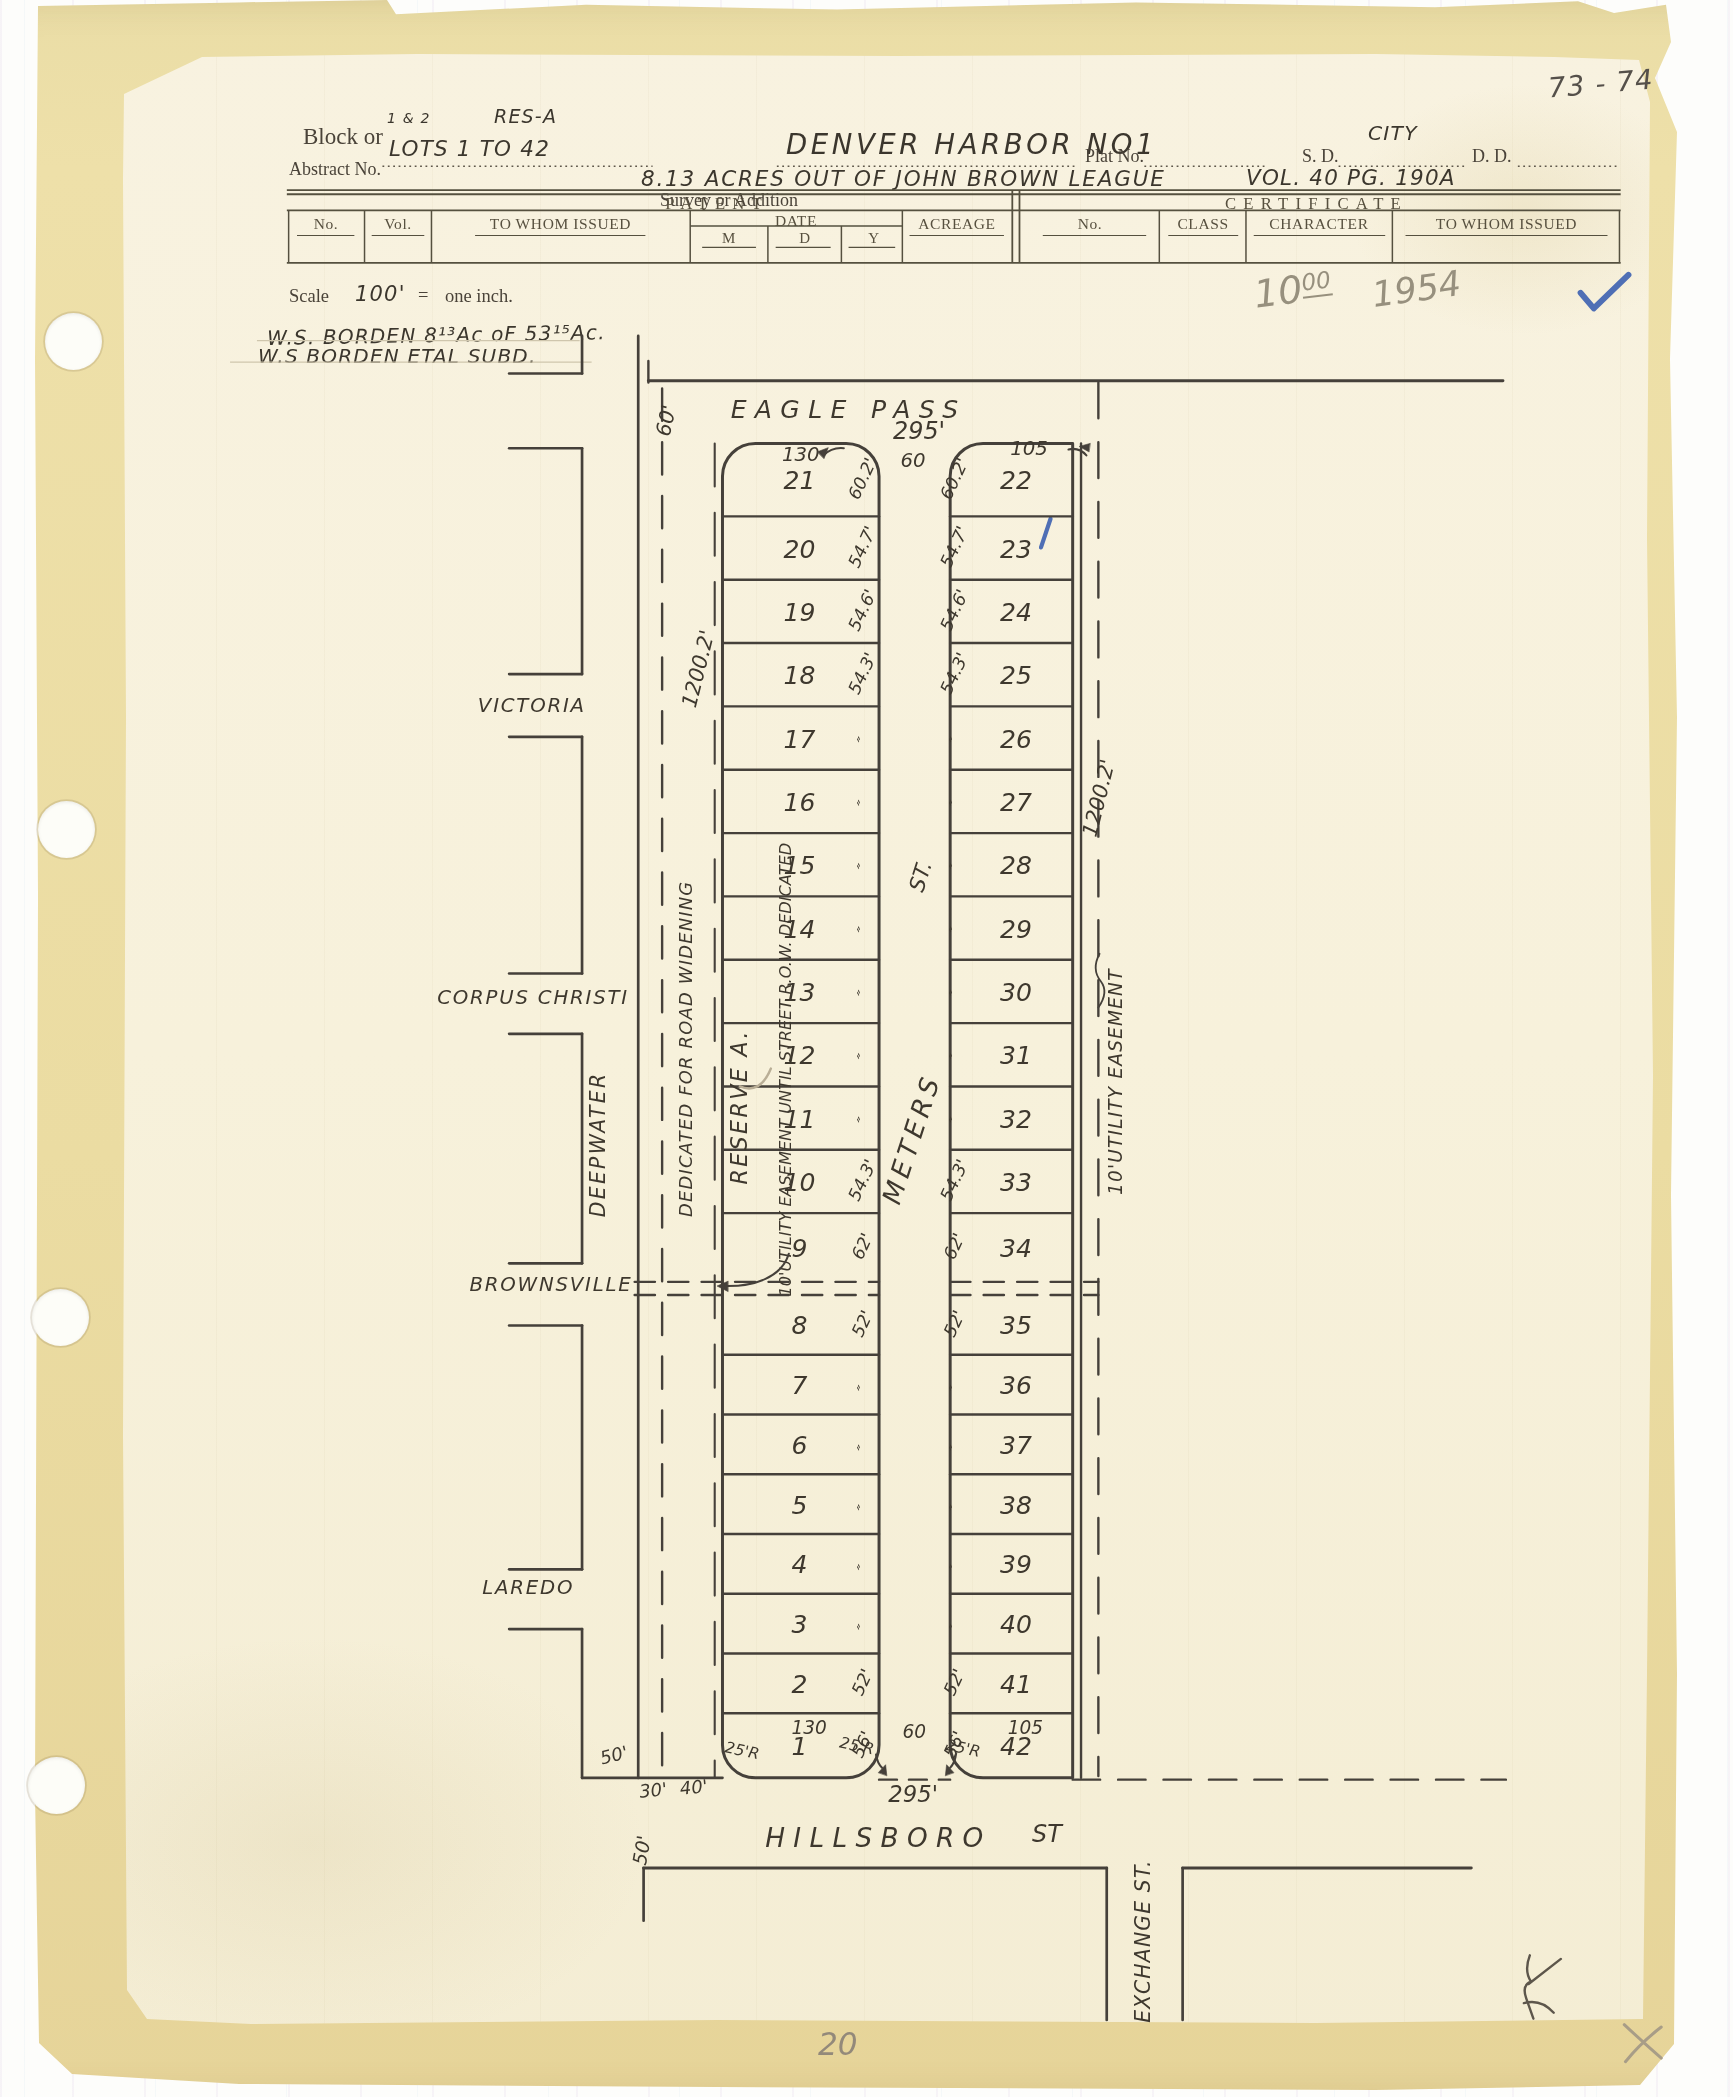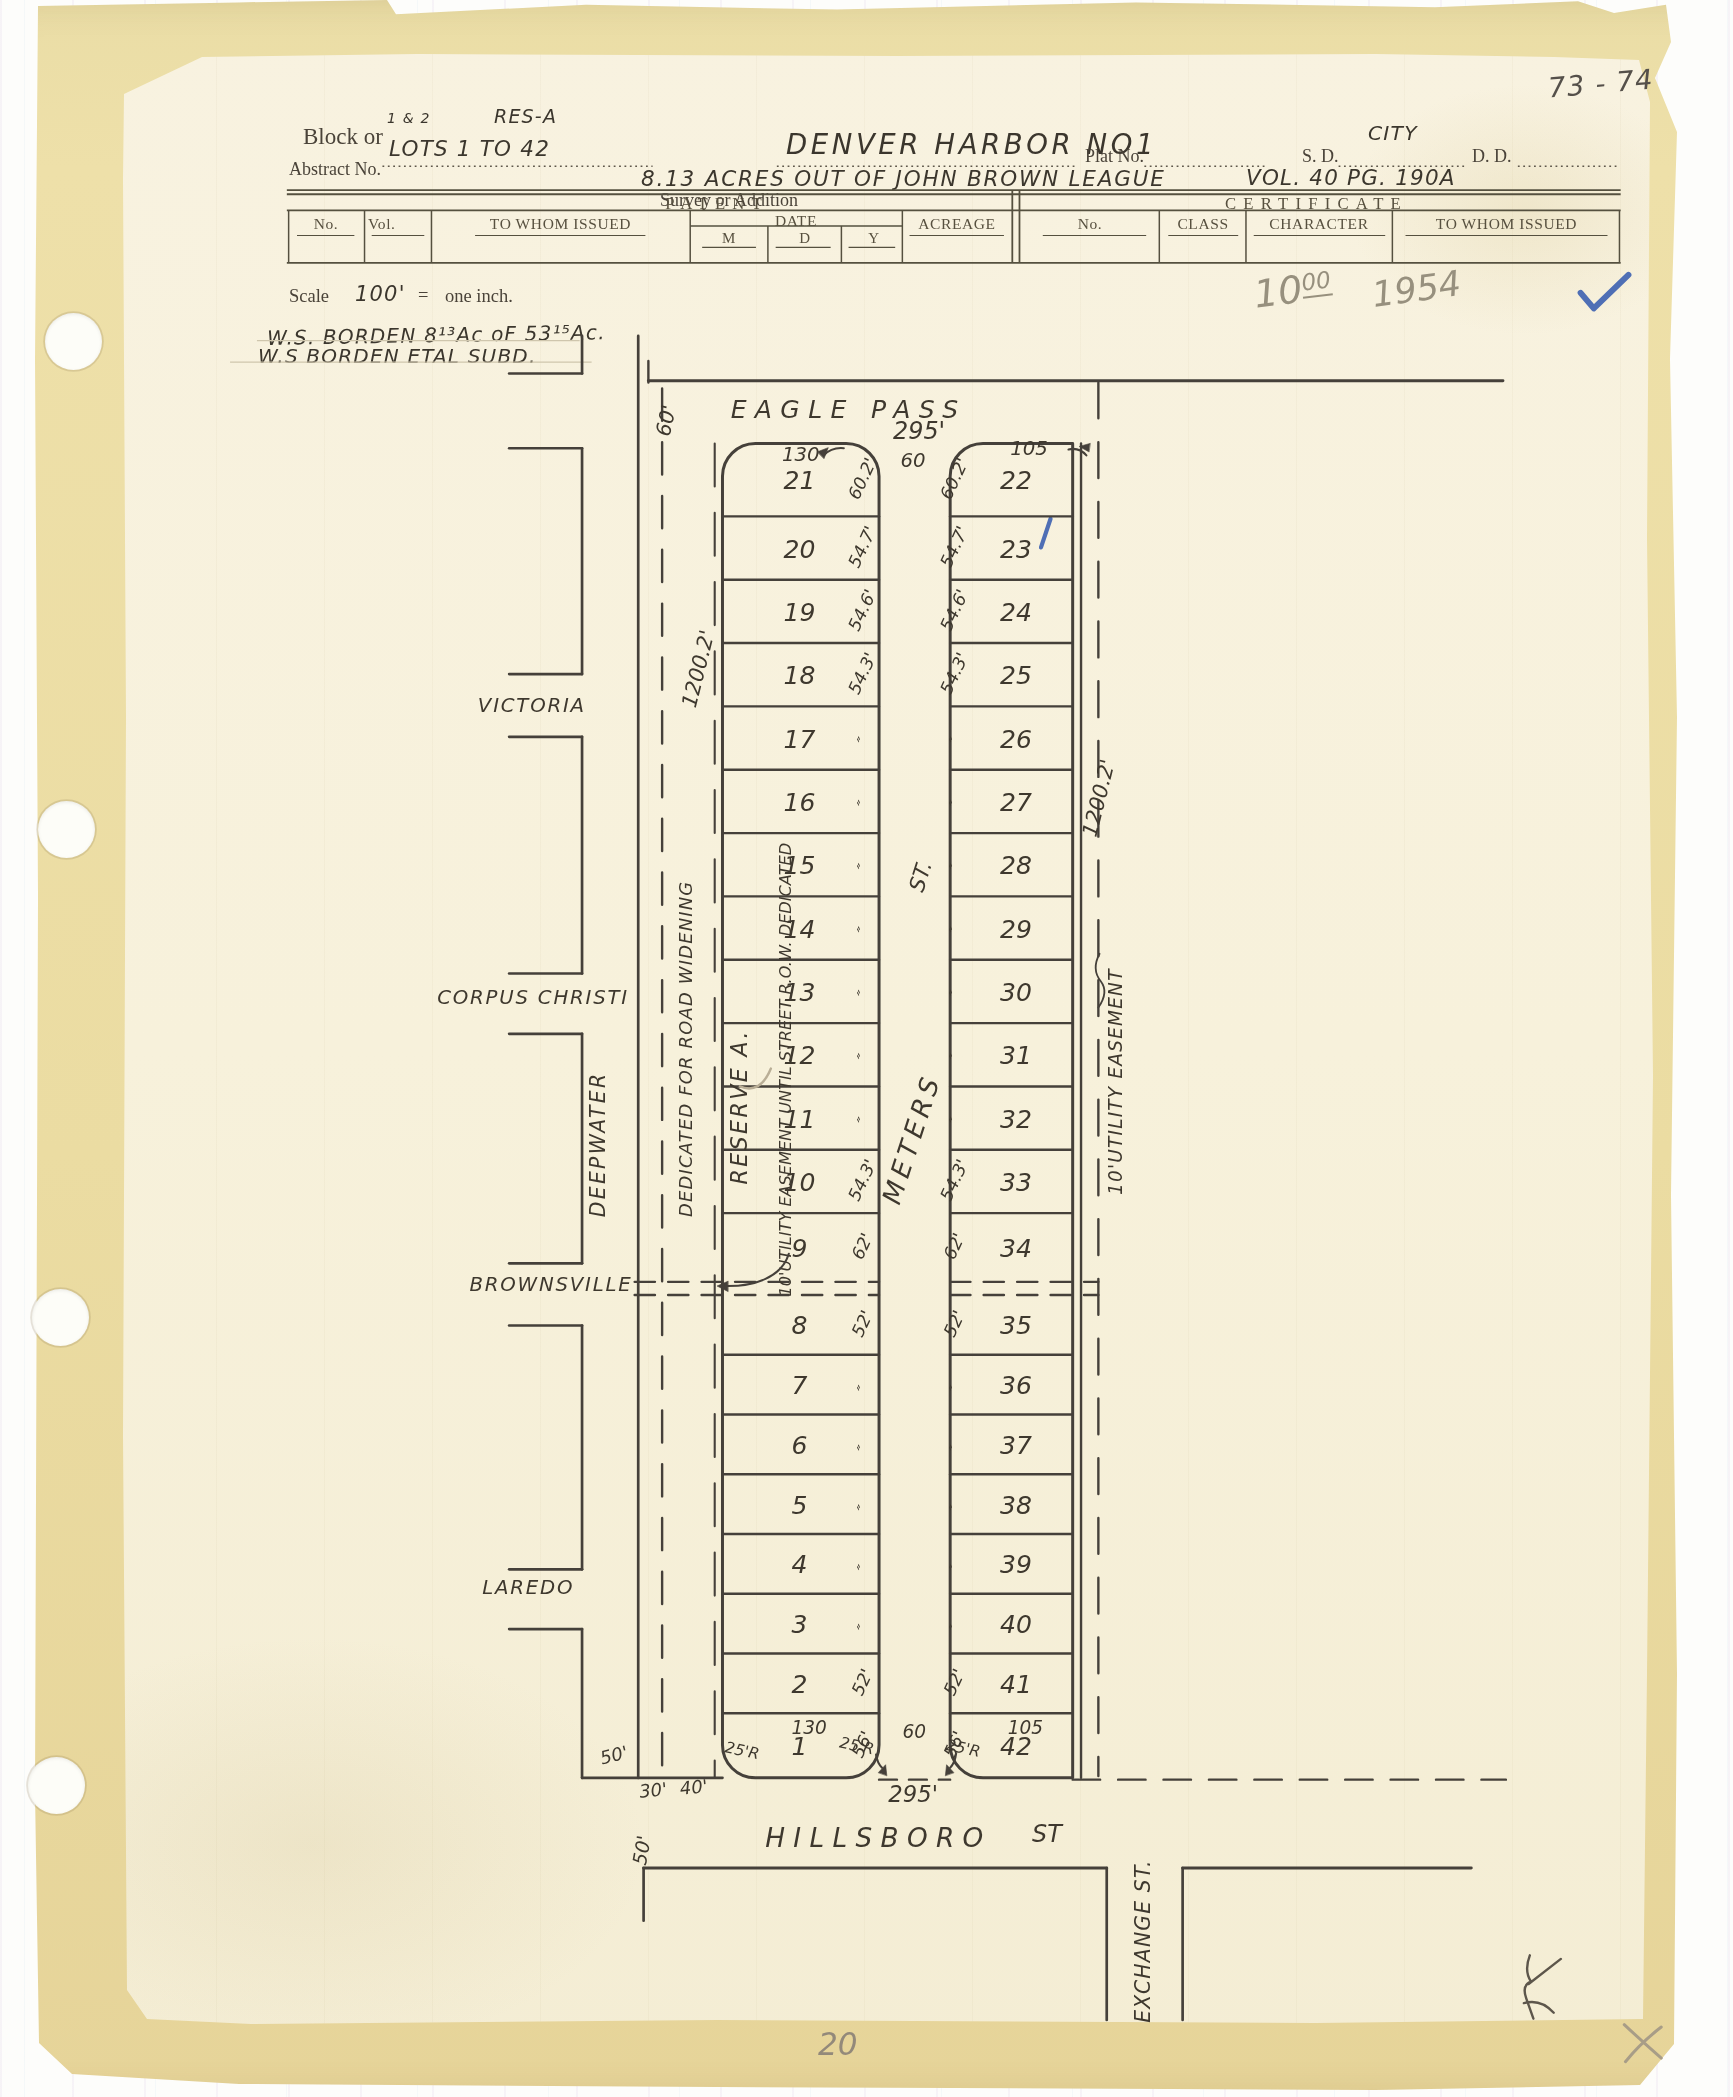--- a/index.html
+++ b/index.html
@@ -55,21 +55,21 @@
   <div class="abs serif" style="left:1085px;top:146px;font-size:18px;">Plat No.</div>
   <div class="abs serif" style="left:1302px;top:146px;font-size:18px;">S. D.</div>
   <div class="abs hand" style="left:1368px;top:121px;font-size:20.3px;">CITY</div>
   <div class="abs serif" style="left:1472px;top:146px;font-size:18px;">D. D.</div>
   <div class="abs hand" style="left:641px;top:166px;font-size:21.5px;letter-spacing:1.8px;">8.13 ACRES  OUT OF JOHN BROWN LEAGUE</div>
   <div class="abs hand" style="left:1246px;top:165px;font-size:21.5px;">VOL. 40  PG. 190A</div>
 
   <div class="abs tbl" style="left:530px;top:194px;width:239px;text-align:right;font-size:16.7px;letter-spacing:7.2px;">PATENT</div>
   <div class="abs tbl" style="left:1197px;top:194px;width:239px;text-align:center;font-size:16.7px;letter-spacing:7.2px;">CERTIFICATE</div>
   <div class="abs tbl" style="left:296px;top:215px;width:60px;text-align:center;font-size:15.5px;">No.</div>
-  <div class="abs tbl" style="left:368px;top:215px;width:60px;font-size:15.5px;">Vol.</div>
+  <div class="abs tbl" style="left:368px;top:215px;width:60px;text-align:center;font-size:15.5px;">Vol.</div>
   <div class="abs tbl" style="left:471px;top:215px;width:179px;text-align:center;font-size:15.5px;">TO WHOM ISSUED</div>
   <div class="abs tbl" style="left:736px;top:212px;width:120px;text-align:center;font-size:15.5px;">DATE</div>
   <div class="abs tbl" style="left:699px;top:230px;width:60px;text-align:center;font-size:15px;">M</div>
   <div class="abs tbl" style="left:775px;top:230px;width:60px;text-align:center;font-size:15px;">D</div>
   <div class="abs tbl" style="left:844px;top:230px;width:60px;text-align:center;font-size:15px;">Y</div>
   <div class="abs tbl" style="left:897px;top:215px;width:120px;text-align:center;font-size:15.5px;">ACREAGE</div>
   <div class="abs tbl" style="left:1060px;top:215px;width:60px;text-align:center;font-size:15.5px;">No.</div>
   <div class="abs tbl" style="left:1143px;top:215px;width:120px;text-align:center;font-size:15.5px;">CLASS</div>
   <div class="abs tbl" style="left:1259px;top:215px;width:120px;text-align:center;font-size:15.5px;">CHARACTER</div>
   <div class="abs tbl" style="left:1417px;top:215px;width:179px;text-align:center;font-size:15.5px;">TO WHOM ISSUED</div>

